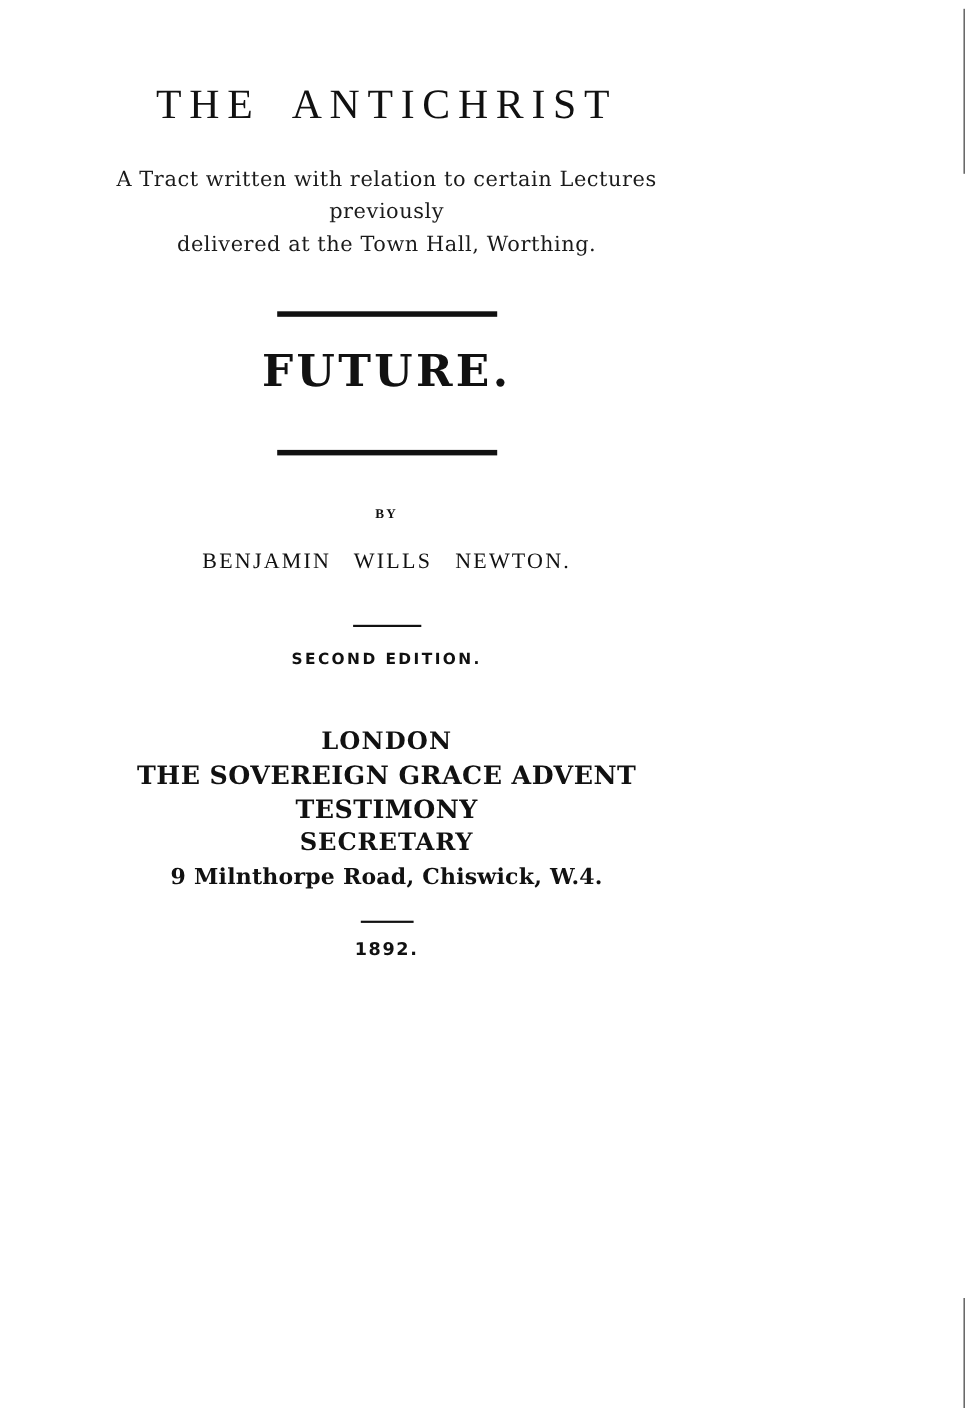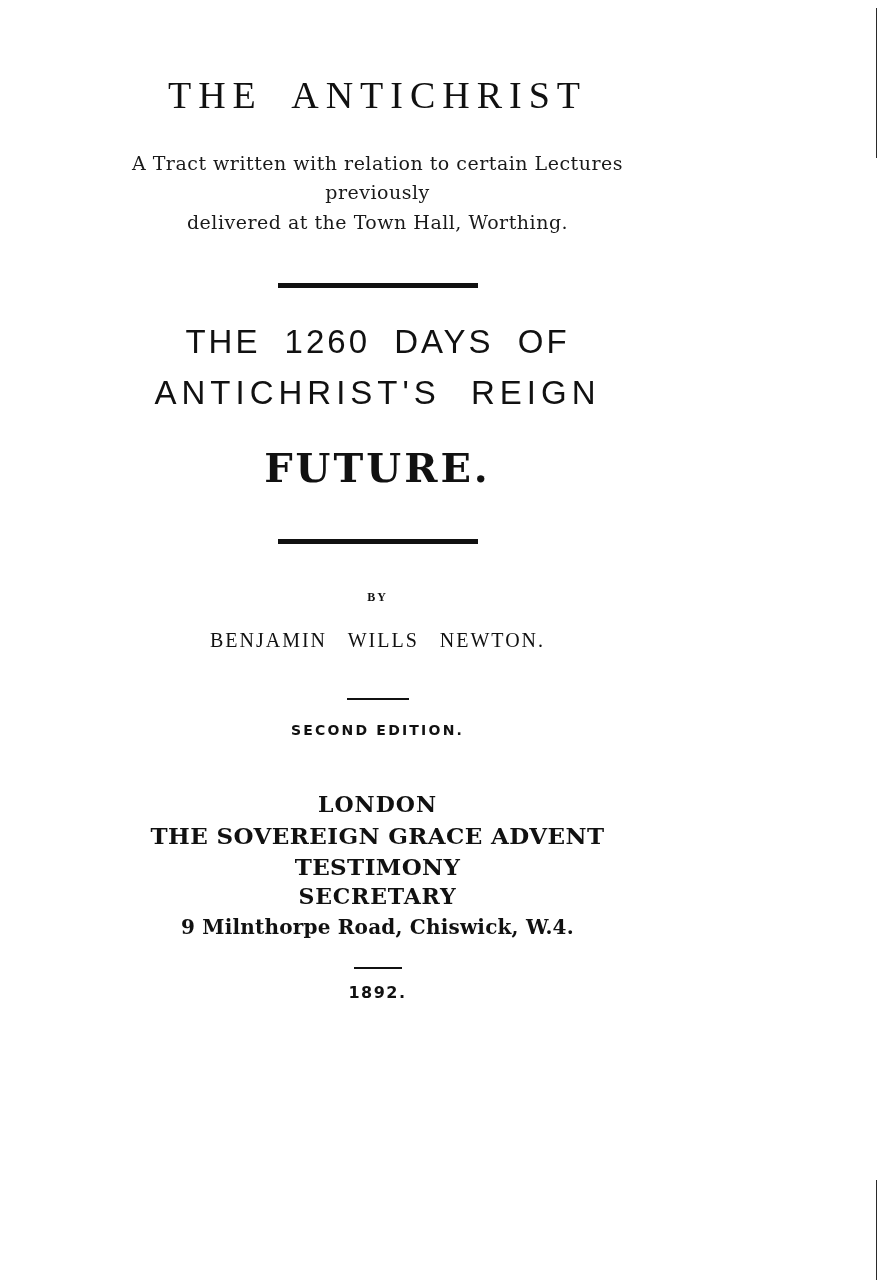--- a/index.html
+++ b/index.html
@@ -33,21 +33,20 @@
 
   .page {
     position: absolute;
     left: 0;
     top: 0;
     width: 703px;
     height: 1288px;
     box-sizing: border-box;
     padding: 0 70px;
     text-align: center;
-    margin-left: 26px;
   }
 
   .title-main {
     margin-top: 75px;
     font-family: "Liberation Serif", serif;
     font-size: 38px;
     letter-spacing: 7px;
     font-weight: 400;
     line-height: 1.1;
     word-spacing: 14px;
@@ -201,24 +200,20 @@
 
 
   <div class="subtitle">
     <span>A Tract written with relation to certain Lectures previously</span>
     <span class="line2">delivered at the Town Hall, Worthing.</span>
   </div>
 
   <div class="rule-thick"></div>
 
 
-  <div class="title-second">
-    <span>THE 1260 DAYS OF</span>
-    <span class="l2">ANTICHRIST'S REIGN</span>
-  </div>
 
   <div class="title-future2">FUTURE.</div>
 
   <div class="rule-thick2"></div>
 
   <div class="by">BY</div>
 
   <div class="author">BENJAMIN WILLS NEWTON.</div>
 
   <div class="rule-thin"></div>

